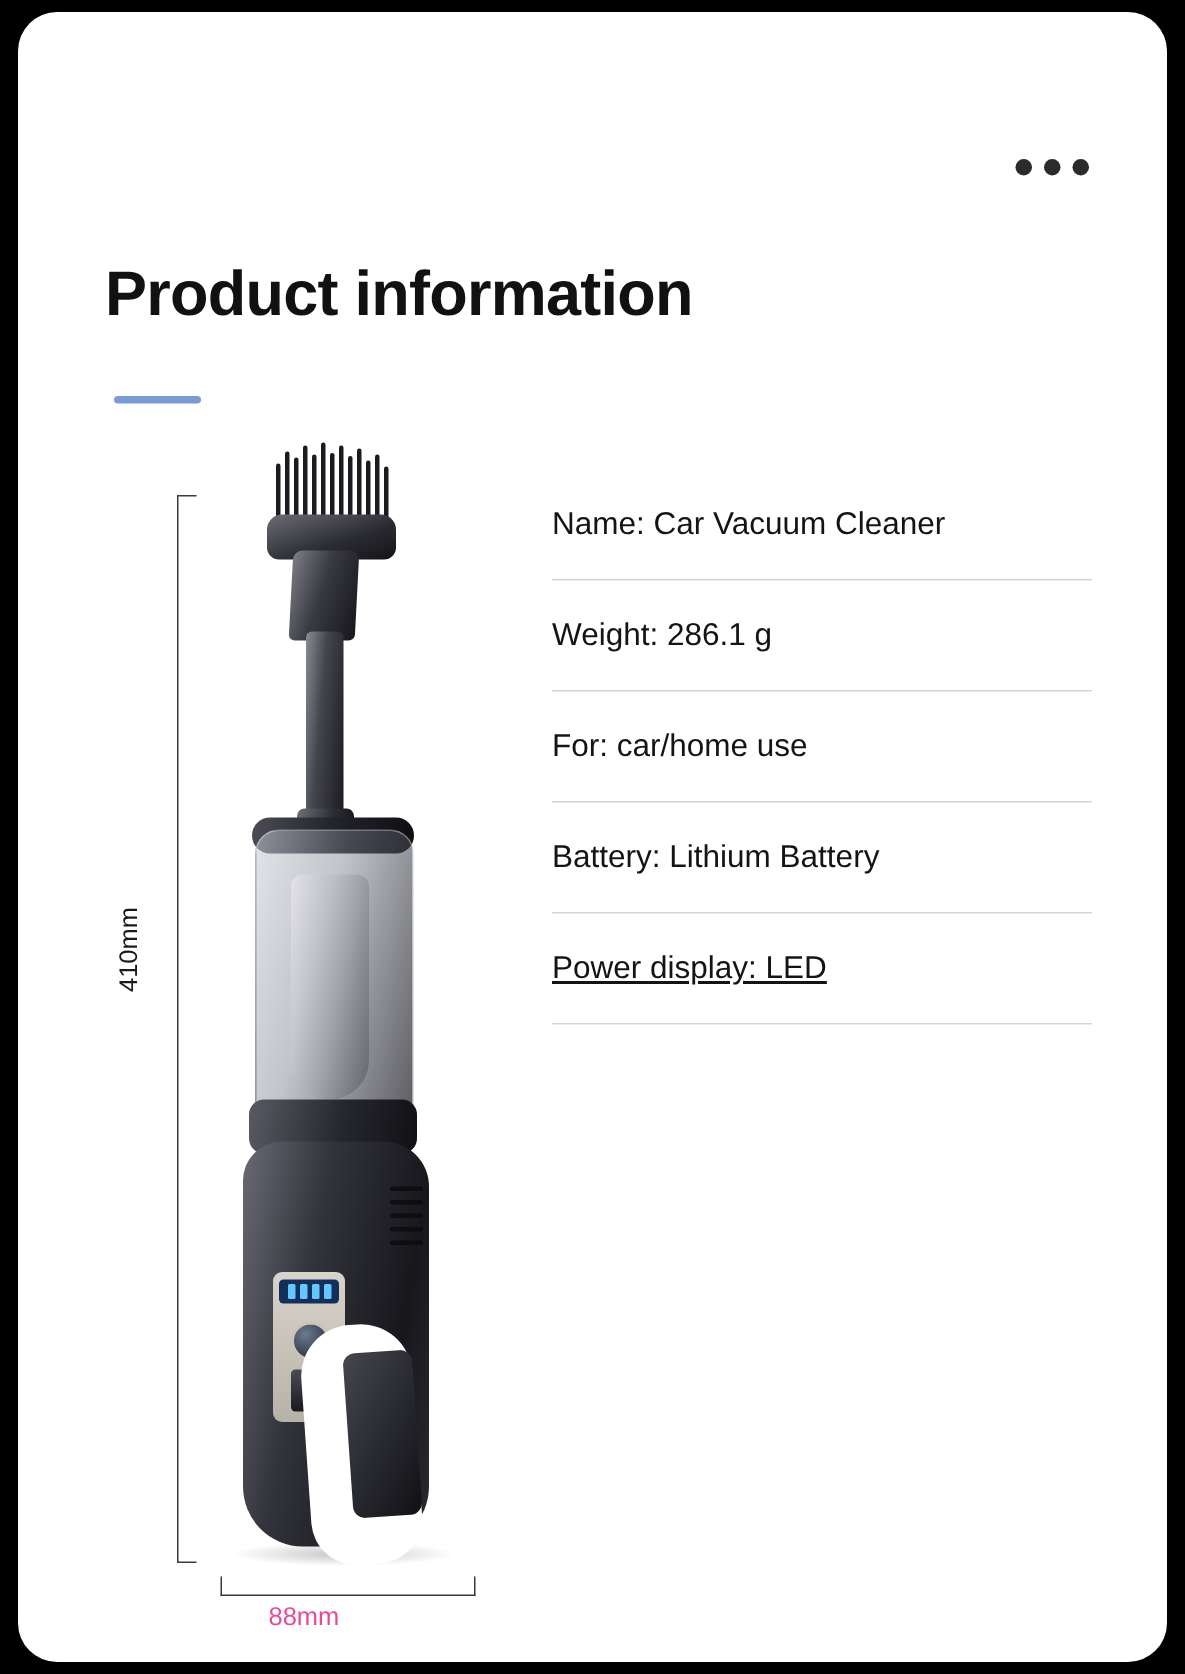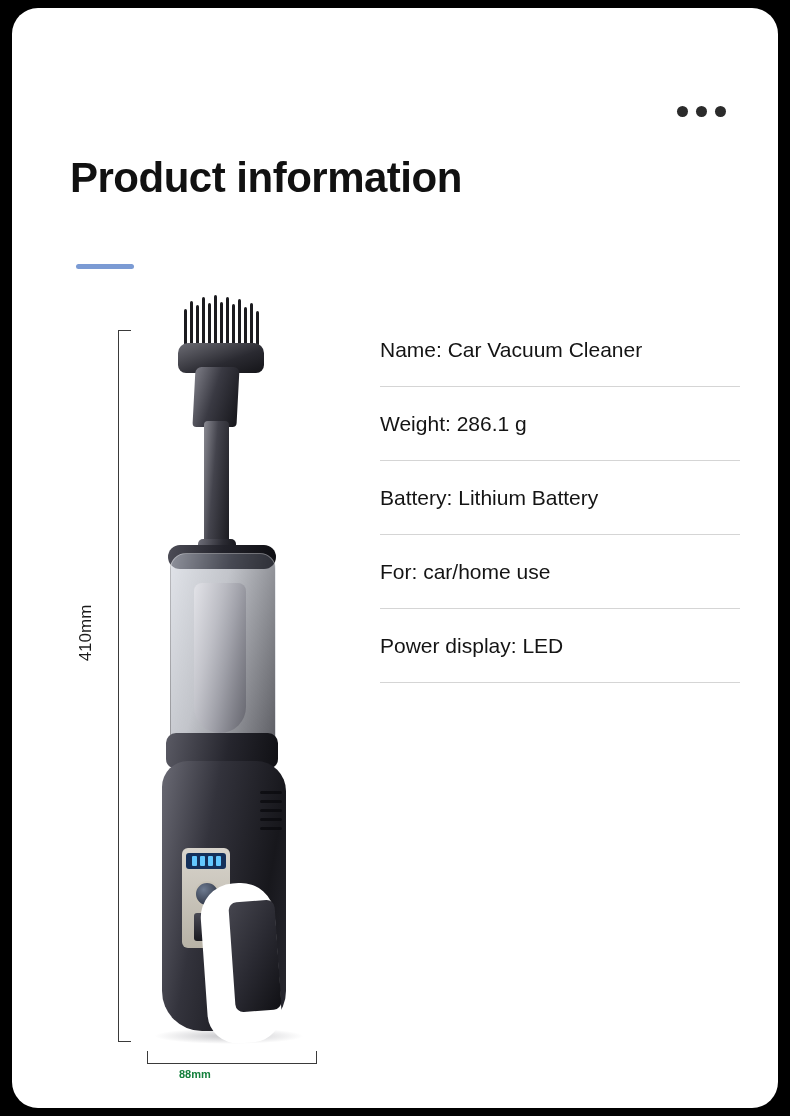--- a/index.html
+++ b/index.html
@@ -34,21 +34,21 @@
   .dots span {
     display: block;
     width: 11px;
     height: 11px;
     border-radius: 50%;
     background: #2b2b2b;
   }
   .title {
     position: absolute;
     left: 58px;
-    top: 146px;
+    top: 164px;
     font-size: 42px;
     font-weight: bold;
     color: #111111;
     letter-spacing: -0.5px;
   }
   .accent-bar {
     position: absolute;
     left: 64px;
     top: 256px;
     width: 58px;
@@ -95,24 +95,23 @@
     width: 168px;
     height: 12px;
     border-bottom: 1.5px solid #3a3a3a;
     border-left: 1.5px solid #3a3a3a;
     border-right: 1.5px solid #3a3a3a;
   }
   .dim-h-label {
     position: absolute;
     left: 107px;
     top: 775px;
-    font-size: 11px;
-    color: #15803d;
+    font-size: 17px;
+    color: #ec4899;
     white-space: nowrap;
-    font-weight: bold;
   }
 
   .vac {
     position: absolute;
     left: 60px;
     top: 0;
     width: 200px;
     height: 760px;
   }
   
@@ -302,34 +301,35 @@
     top: 735px;
     width: 150px;
     height: 16px;
     background: radial-gradient(ellipse at center, rgba(90,90,100,0.35), rgba(255,255,255,0) 70%);
     border-radius: 50%;
   }
 
   
   .specs {
     position: absolute;
-    left: 368px;
+    left: 356px;
     top: 305px;
     width: 360px;
   }
   .spec-row {
     height: 73px;
     border-bottom: 1px solid #d5d5d5;
     display: flex;
     align-items: center;
     font-size: 21px;
     color: #141414;
   }
   .spec-row:last-child {
     border-bottom: 1px solid #d5d5d5;
+    text-decoration: underline;
   }
 </style>
 </head>
 <body>
 
 <div class="page">
 
   <div class="dots">
     <span></span>
     <span></span>
@@ -393,18 +393,18 @@
       <div class="pwr-btn"></div>
       <div class="slider"></div>
       <div class="handle-hole"></div>
       <div class="grip"></div>
     </div>
   </div>
 
   <div class="specs">
     <div class="spec-row">Name: Car Vacuum Cleaner</div>
     <div class="spec-row">Weight: 286.1 g</div>
+    <div class="spec-row">For: car/home use</div>
     <div class="spec-row">Battery: Lithium Battery</div>
-    <div class="spec-row">For: car/home use</div>
     <div class="spec-row">Power display: LED</div>
   </div>
 
 </div>
 
 </body></html>

